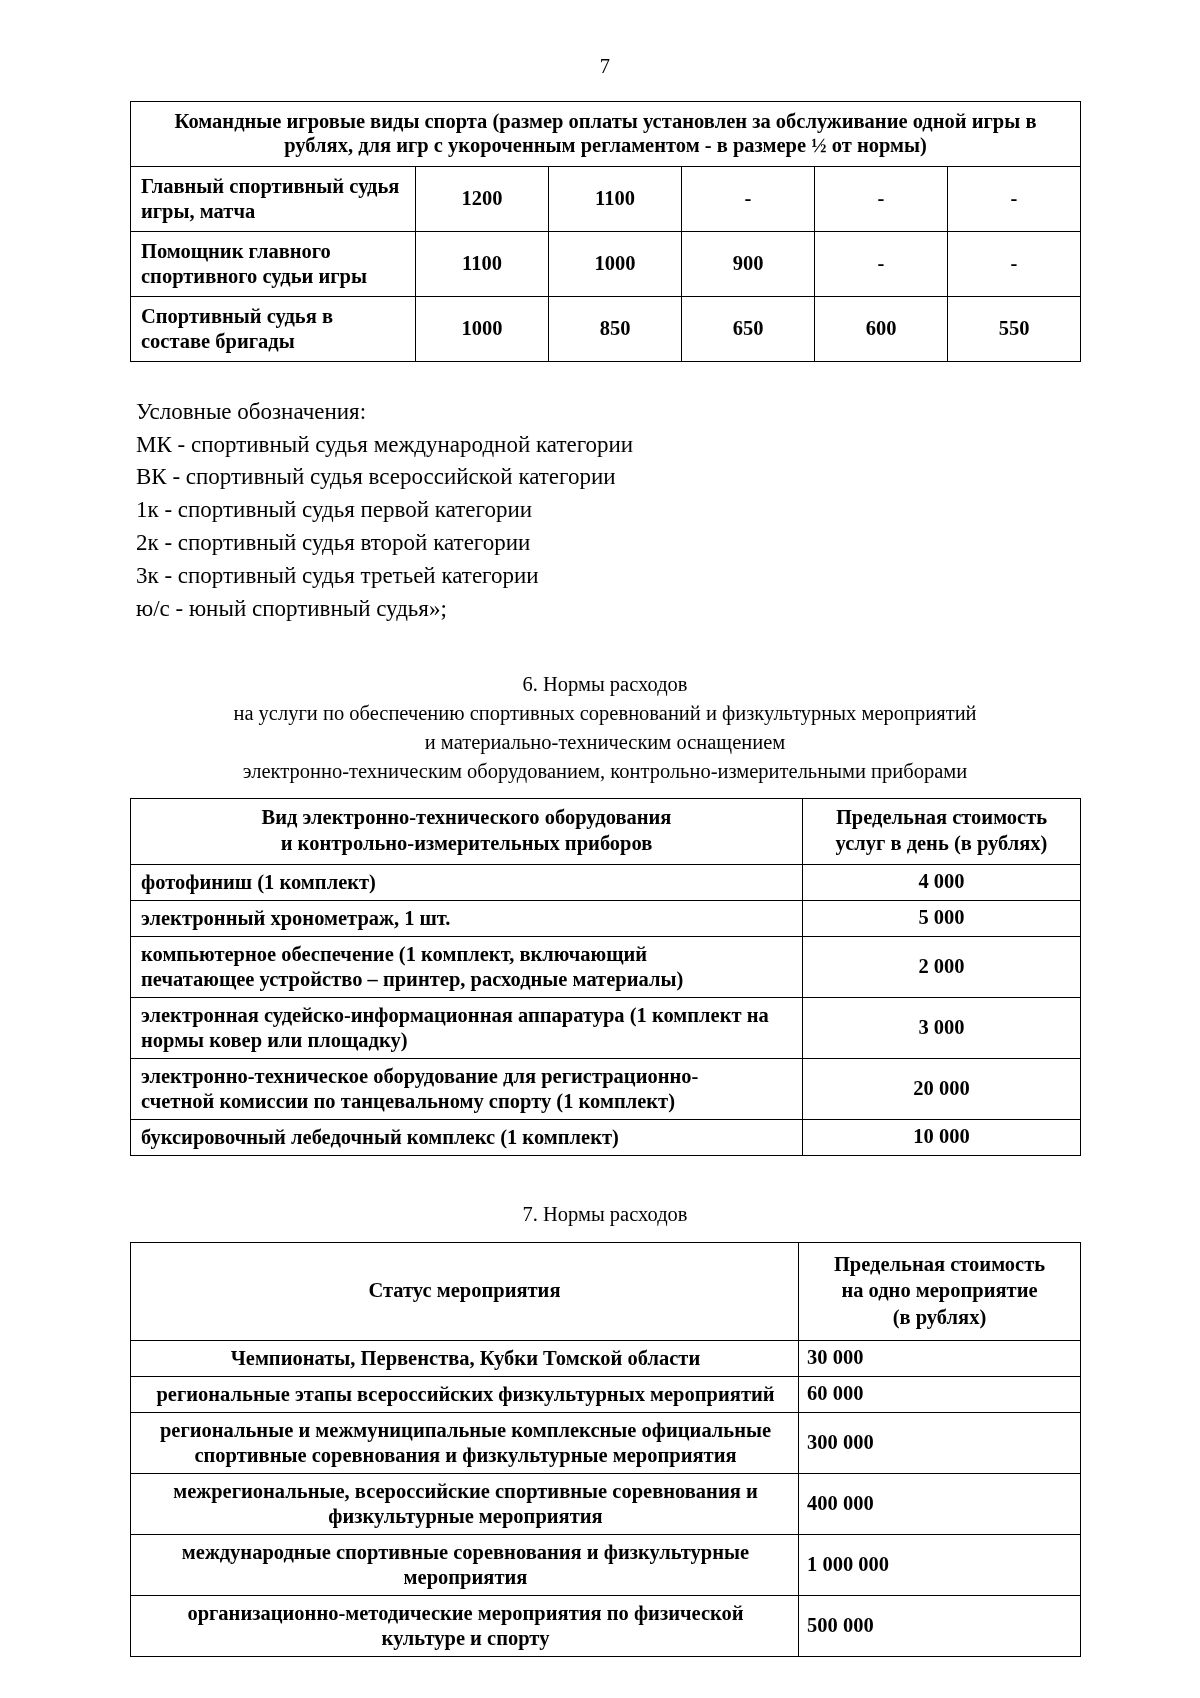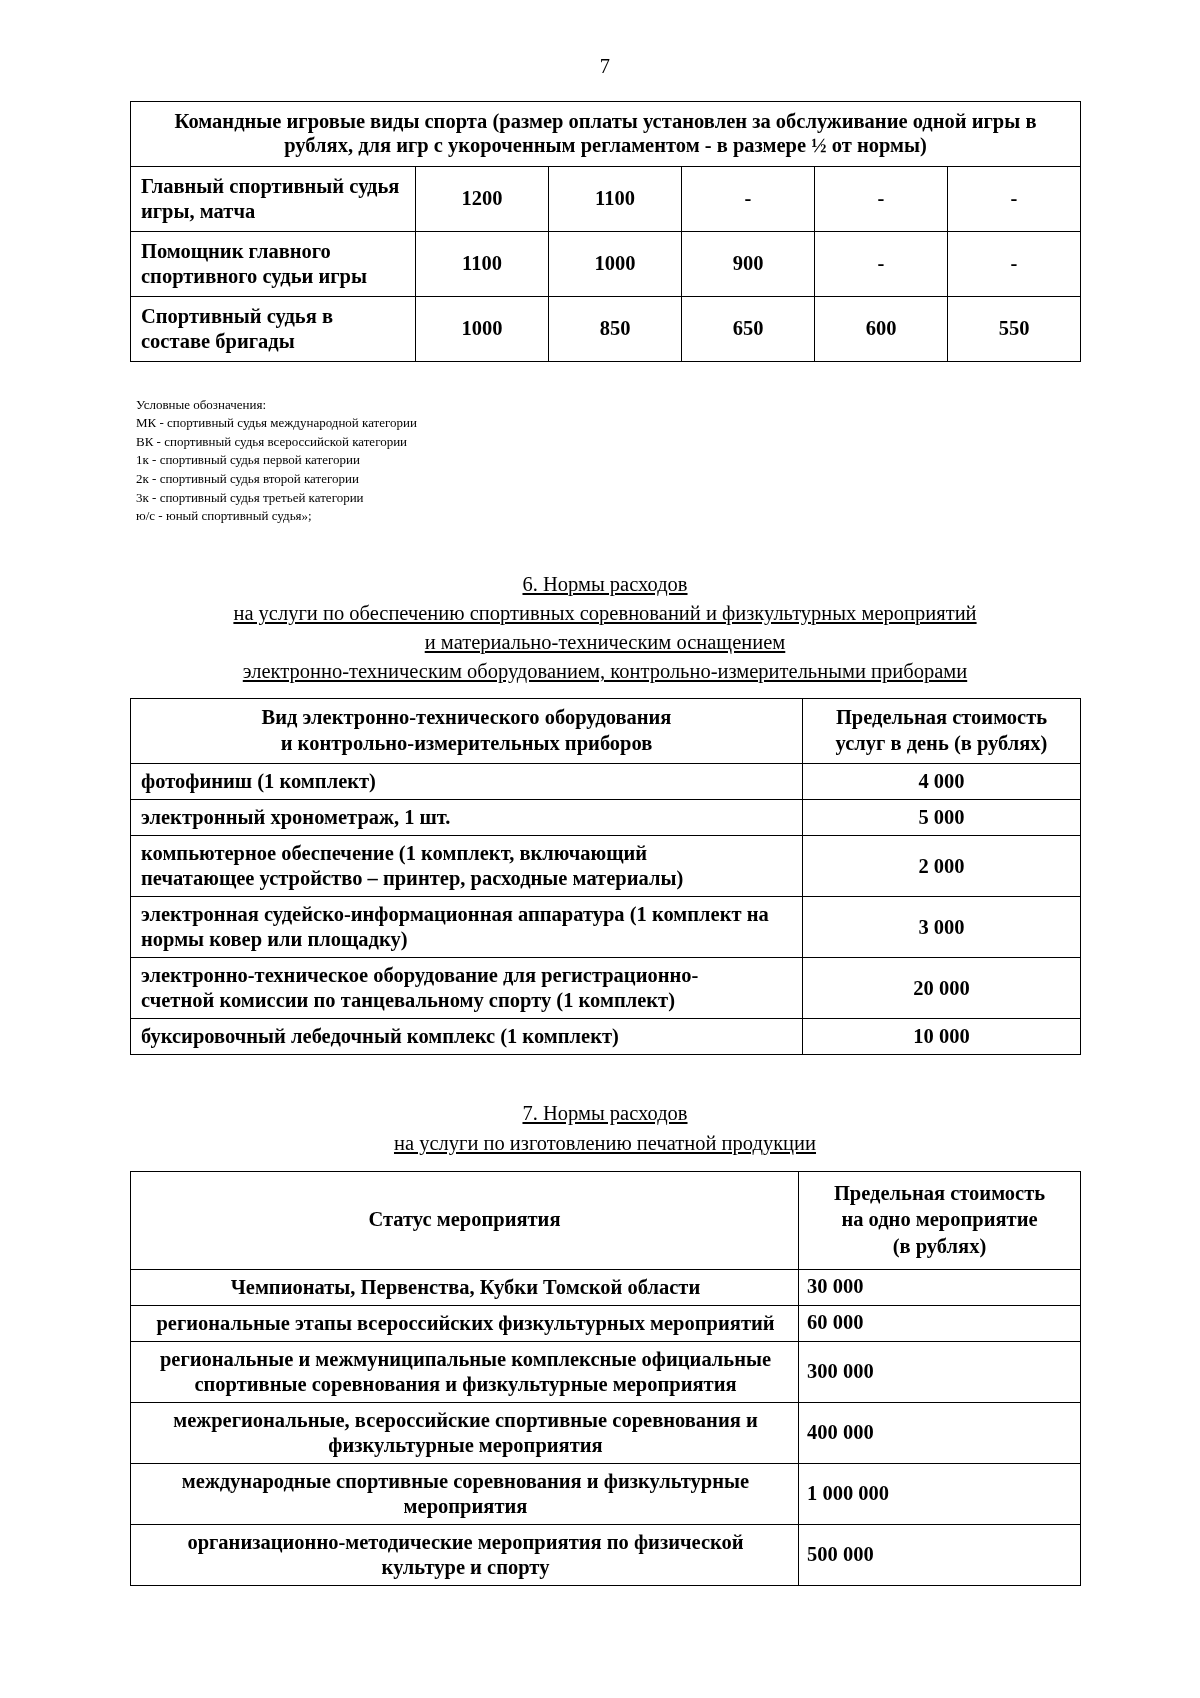--- a/index.html
+++ b/index.html
@@ -58,32 +58,31 @@
   }
   #table-team-sports .t1-val {
     text-align: center;
   }
   .col-role  { width: 285px; }
   .col-money { width: 133px; }
 
   
   .legend {
     margin: 34px 0 0 6px;
-    font-size: 13px;
+    font-size: 23px;
     line-height: 1.43;
   }
   .legend div { white-space: nowrap; }
 
   
   .section-heading {
     margin: 44px 0 0 0;
     font-size: 20.5px;
     text-align: center;
     line-height: 1.42;
-    text-decoration: underline;
   }
   .section-heading .sh-line { display: block; }
   .heading-gap-after { margin-bottom: 12px; }
 
   
   #table-equipment { }
   #table-equipment .th-cell {
     text-align: center;
     padding: 6px 10px 7px 10px;
     line-height: 1.25;
@@ -253,21 +252,20 @@
         <td class="name-cell">
           <span class="nowrapline">буксировочный лебедочный комплекс (1 комплект)</span>
         </td>
         <td class="price-cell">10 000</td>
       </tr>
     </tbody>
   </table>
 
   <div class="section-heading heading-gap-after">
     <span class="sh-line">7. Нормы расходов</span>
-    <span class="sh-line">на услуги по изготовлению печатной продукции</span>
   </div>
 
   <table class="doc-table" id="table-printing">
     <colgroup>
       <col class="col-pr-name">
         <col class="col-pr-price">
     </colgroup>
     <thead>
       <tr>
         <th class="th-cell">Статус мероприятия</th>

